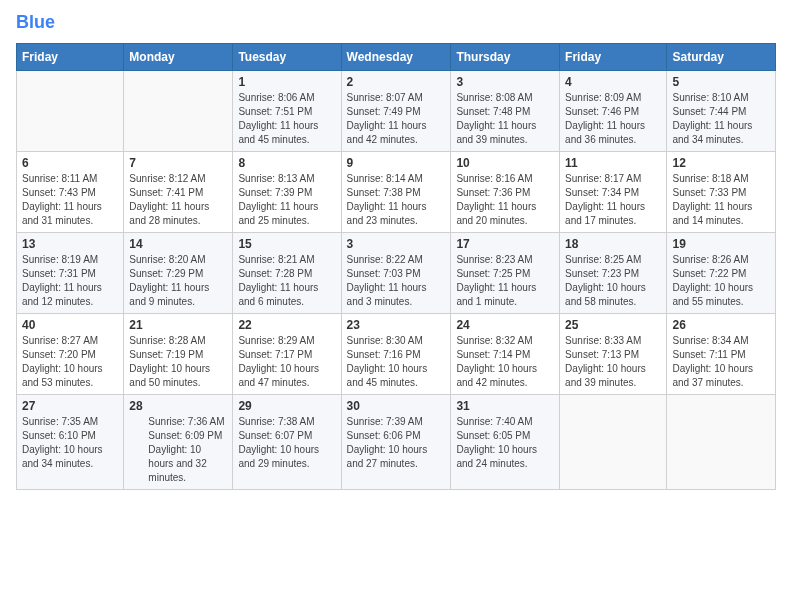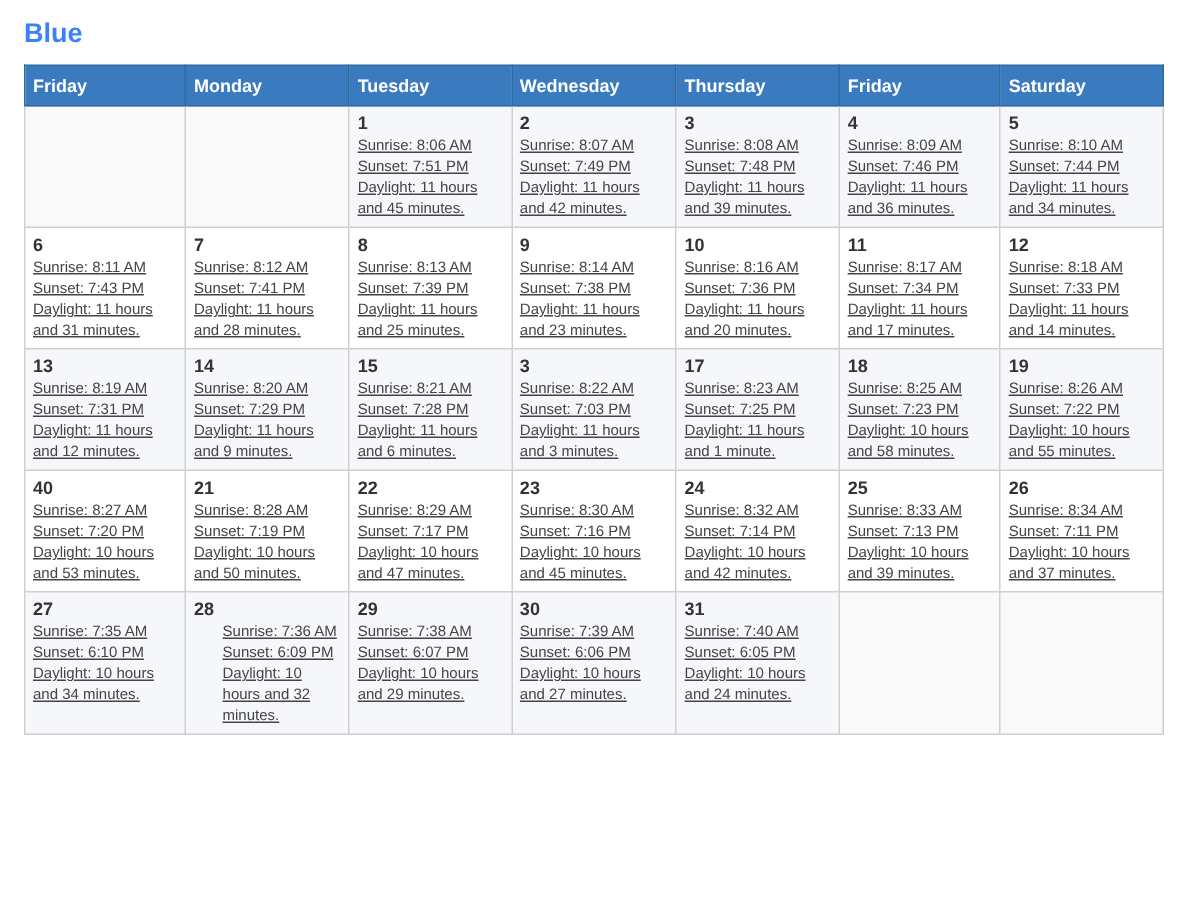--- a/index.html
+++ b/index.html
@@ -70,21 +70,20 @@
       font-weight: bold;
       font-size: 12px;
       color: #333;
       display: block;
       margin-bottom: 2px;
     }
     .day-info {
       color: #444;
       font-size: 10px;
       line-height: 1.4;
-      text-decoration: underline;
     }
     .empty-cell {
       background: #f9f9f9 !important;
     }
   </style>
 </head>
 <body>
 
 <div class="header">
   <div class="logo">

